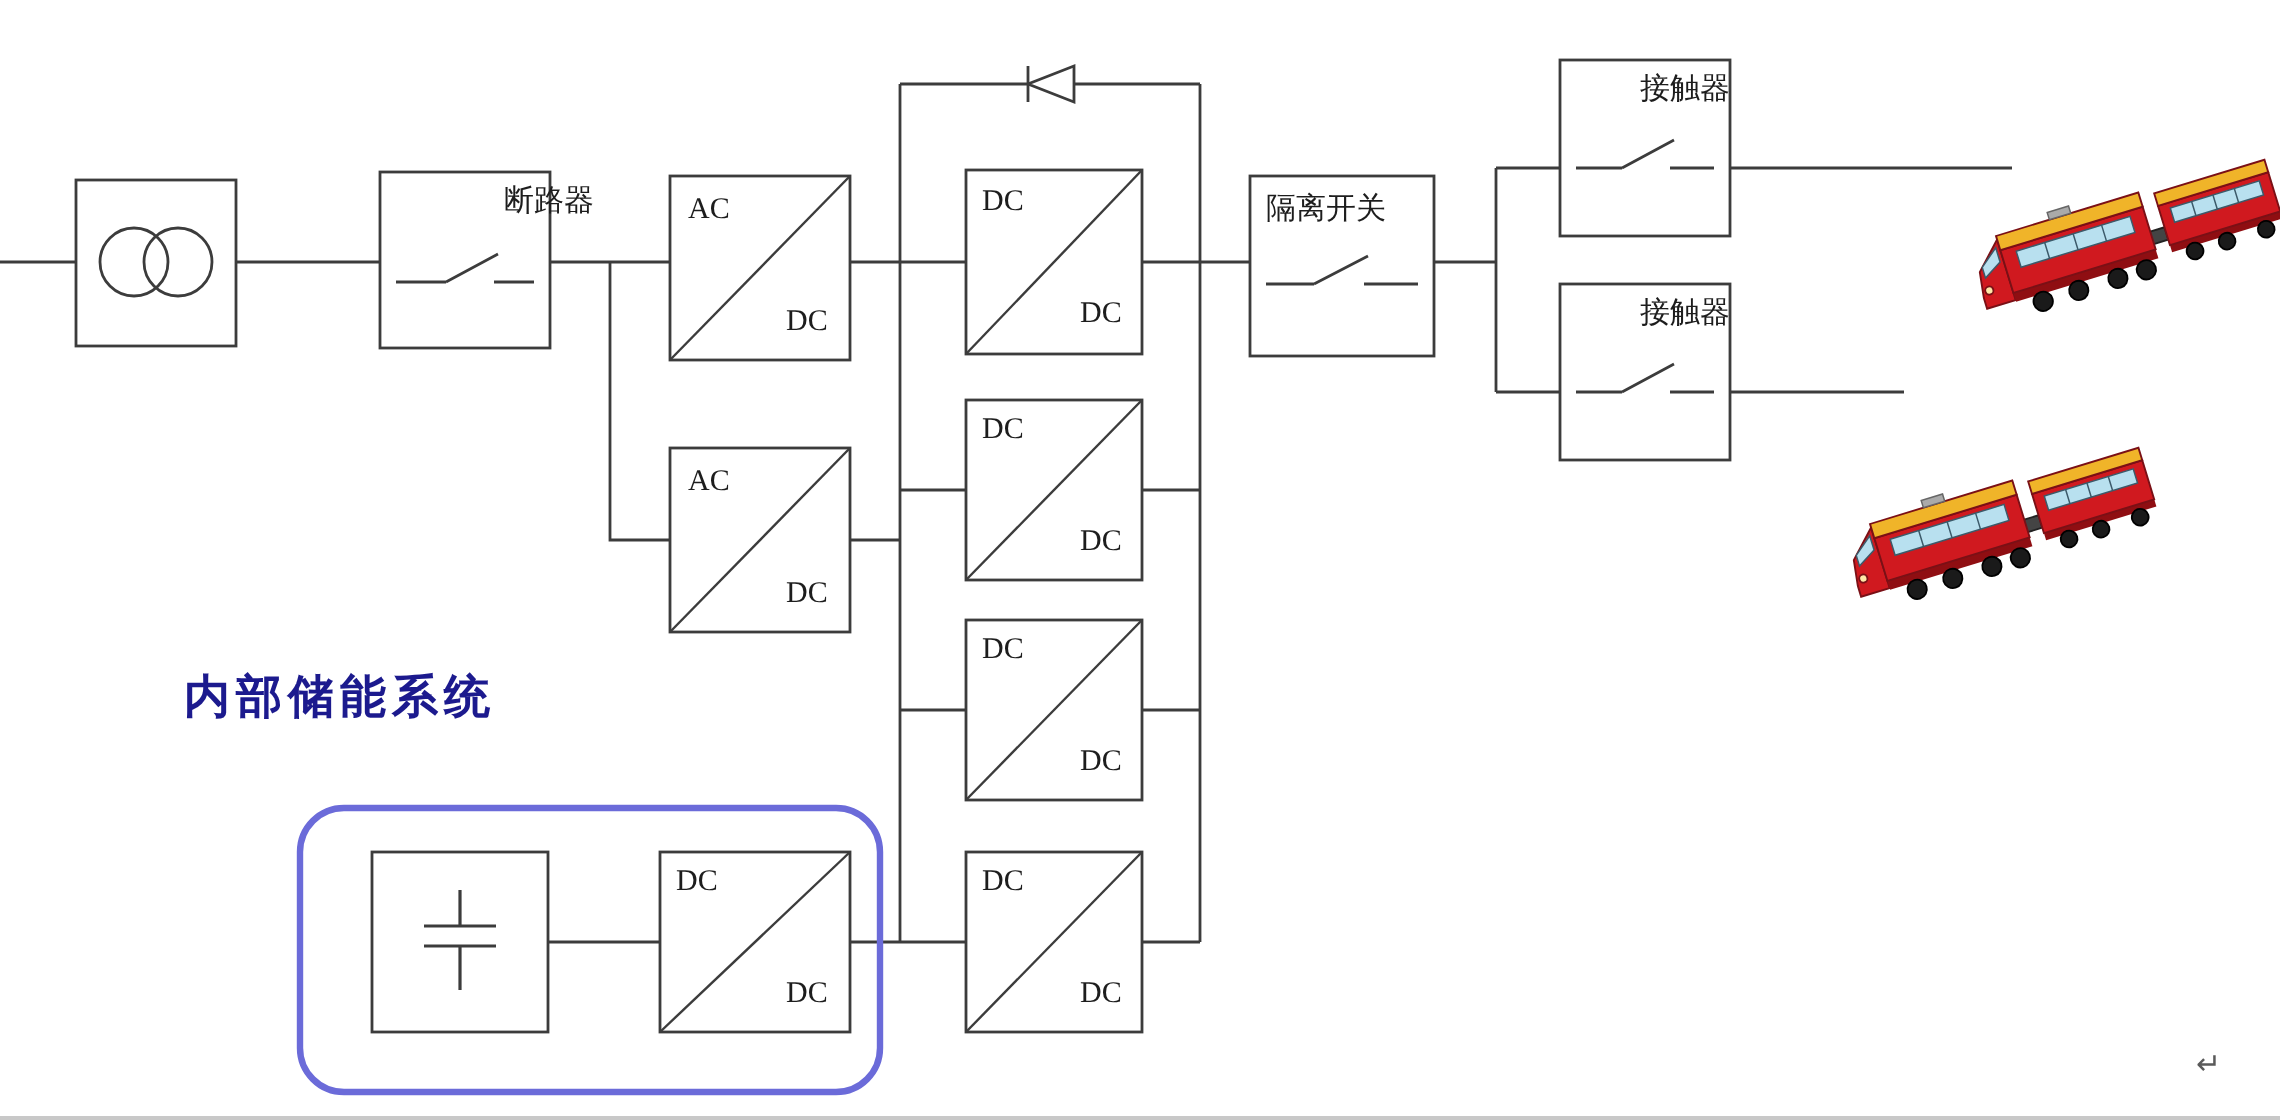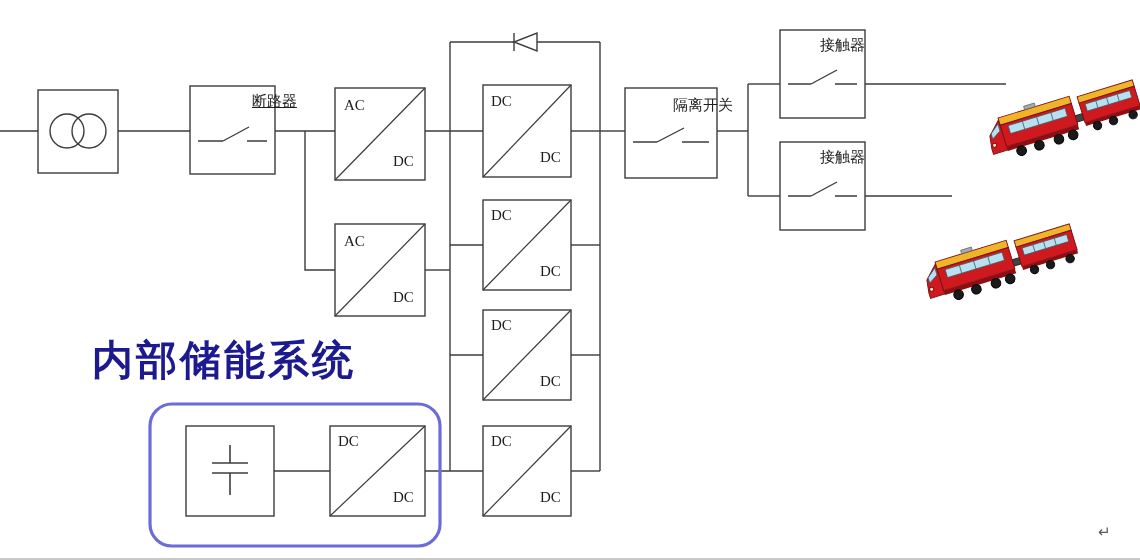--- a/index.html
+++ b/index.html
@@ -17,21 +17,21 @@
     font-size:15px;
     color:#1d1d1d;
     line-height:1.1;
     white-space:nowrap;
   }
   .lbl.center{text-align:right;}
   .storage-title{
     position:absolute;
     left:92px;top:333px;
     font-family:"Liberation Sans", sans-serif;
-    font-size:41px;
+    font-size:23px;
     font-weight:800;
     letter-spacing:3px;
     color:#1c1a8e;
     white-space:nowrap;
   }
   .return-mark{
     position:absolute;
     left:1098px;top:523px;
     font-size:15px;
     color:#5a5a5a;
@@ -186,41 +186,41 @@
         <polygon points="-12,14 -2,6 -2,14 -12,20" fill="#b8e0ef" stroke="#3c5a6a" stroke-width="0.8"></polygon>
         <circle cx="-12" cy="27" r="2.2" fill="#ffe9a8"></circle>
         <circle cx="14" cy="41" r="5.2" fill="#1a1a1a" stroke="#000000"></circle>
         <circle cx="34" cy="41" r="5.2" fill="#1a1a1a" stroke="#000000"></circle>
         <circle cx="56" cy="41" r="5.2" fill="#1a1a1a" stroke="#000000"></circle>
         <circle cx="72" cy="41" r="5.2" fill="#1a1a1a" stroke="#000000"></circle>
       </g>
     </g>
   </svg>
 
-  <div class="lbl center" style="left:190px;top:93px;width:107px;text-decoration:underline;">断路器</div>
+  <div class="lbl center" style="left:190px;top:93px;width:107px;">断路器</div>
 
   <div class="lbl" style="left:344px;top:97px;">AC</div>
   <div class="lbl" style="left:393px;top:153px;">DC</div>
 
   <div class="lbl" style="left:344px;top:233px;">AC</div>
   <div class="lbl" style="left:393px;top:289px;">DC</div>
 
   <div class="lbl" style="left:491px;top:93px;">DC</div>
   <div class="lbl" style="left:540px;top:149px;">DC</div>
 
   <div class="lbl" style="left:491px;top:207px;">DC</div>
   <div class="lbl" style="left:540px;top:263px;">DC</div>
 
   <div class="lbl" style="left:491px;top:317px;">DC</div>
   <div class="lbl" style="left:540px;top:373px;">DC</div>
 
   <div class="lbl" style="left:491px;top:433px;">DC</div>
   <div class="lbl" style="left:540px;top:489px;">DC</div>
 
-  <div class="lbl center" style="left:625px;top:97px;width:68px;padding-left:40px;">隔离开关</div>
+  <div class="lbl center" style="left:625px;top:97px;width:68px;">隔离开关</div>
 
   <div class="lbl center" style="left:780px;top:37px;width:85px;">接触器</div>
   <div class="lbl center" style="left:780px;top:149px;width:85px;">接触器</div>
 
   <div class="lbl" style="left:338px;top:433px;">DC</div>
   <div class="lbl" style="left:393px;top:489px;">DC</div>
 
   <div class="storage-title">内部储能系统</div>
 
   <div class="return-mark">↵</div>

